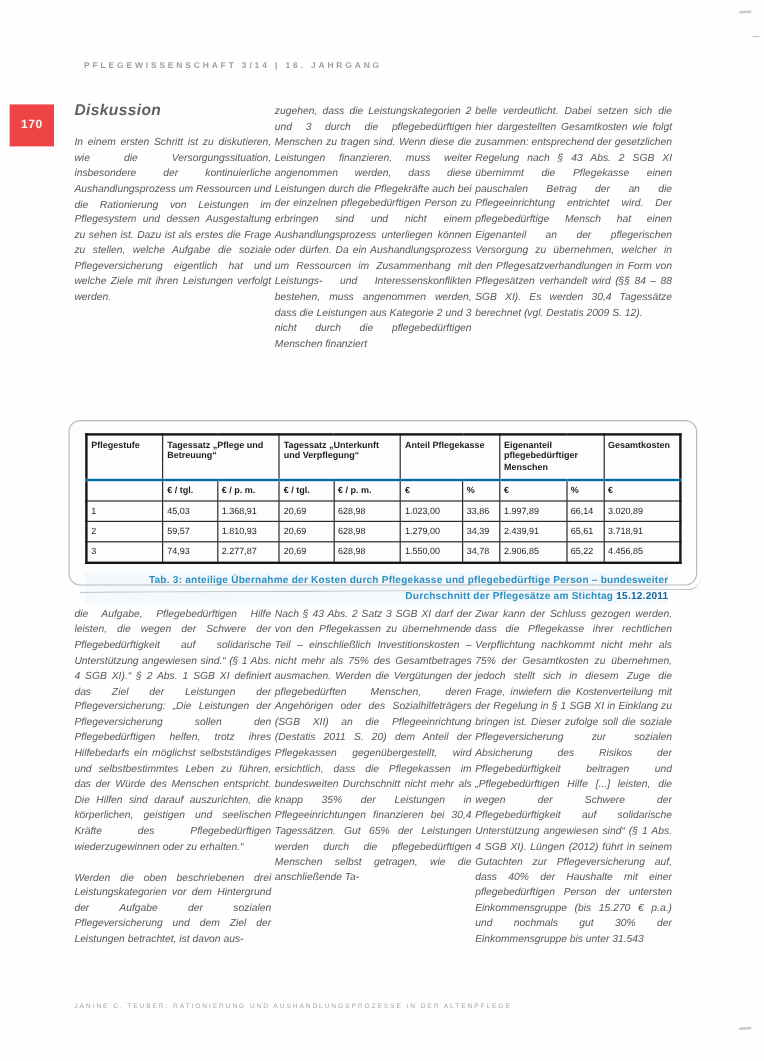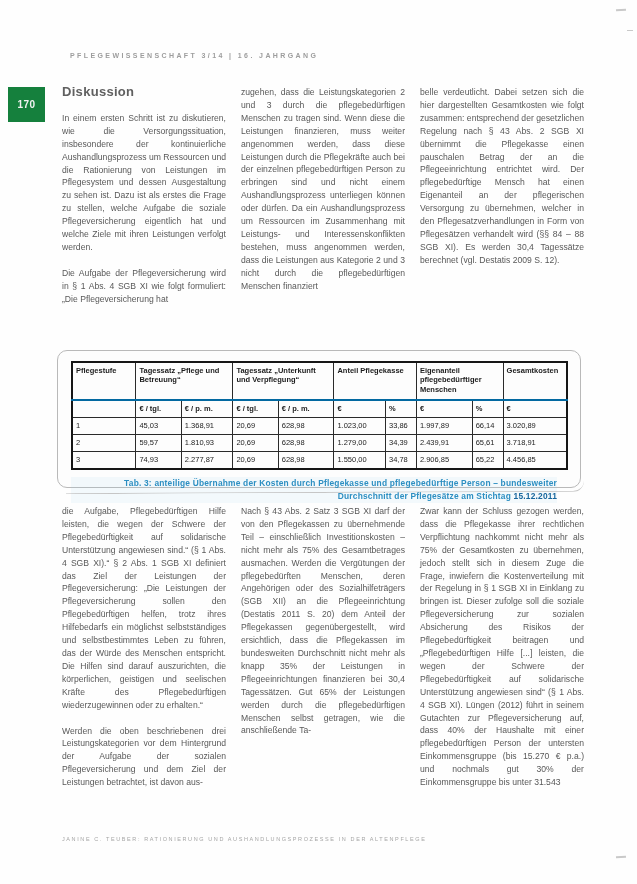--- a/index.html
+++ b/index.html
@@ -16,33 +16,33 @@
     position:absolute;left:70px;top:52px;
     font-size:7px;letter-spacing:2.4px;
     color:#9d9d9d;font-weight:bold;
     text-transform:uppercase;
     white-space:nowrap;
   }
   
   .page-badge{
     position:absolute;left:8px;top:87px;
     width:37px;height:35px;
-    background:#15803d;
+    background:#ef4444;
     color:#f2f2f2;
     display:flex;align-items:center;justify-content:center;
     font-size:10px;font-weight:bold;letter-spacing:.5px;
   }
   
   .crop-mark{position:absolute;background:#c9c9c9;}
   .crop-mark.m1{left:616px;top:9px;width:10px;height:2px;transform:rotate(-4deg);}
   .crop-mark.m2{left:627px;top:30px;width:6px;height:1px;}
   .crop-mark.m3{left:616px;top:856px;width:10px;height:2px;transform:rotate(-3deg);}
 
   
-  .cols{position:absolute;left:62px;width:519px;display:flex;gap:15px;}
+  .cols{position:absolute;left:62px;width:519px;display:flex;gap:3px;font-style:italic;}
   .cols-top{top:86px;}
   .cols-bottom{top:505px;}
   .col{
     flex:0 0 164px;width:164px;
     text-align:justify;
     font-size:8.6px;line-height:12.9px;
     color:#585858;
     hyphens:auto;
   }
   .col p{margin:0 0 13px 0;}
@@ -125,21 +125,20 @@
   <div class="page-badge">170</div>
 
   <div class="crop-mark m1"></div>
   <div class="crop-mark m2"></div>
   <div class="crop-mark m3"></div>
 
   <div class="cols cols-top">
     <div class="col">
       <h1 class="section-heading">Diskussion</h1>
       <p>In einem ersten Schritt ist zu diskutieren, wie die Versorgungssituation, insbesondere der kontinuierliche Aushandlungsprozess um Ressourcen und die Rationierung von Leistungen im Pflegesystem und dessen Ausgestaltung zu sehen ist. Dazu ist als erstes die Frage zu stellen, welche Aufgabe die soziale Pflegeversicherung eigentlich hat und welche Ziele mit ihren Leistungen verfolgt werden.</p>
-      <p>Die Aufgabe der Pflegeversicherung wird in § 1 Abs. 4 SGB XI wie folgt formuliert: „Die Pflegeversicherung hat</p>
     </div>
     <div class="col">
       <p>zugehen, dass die Leistungskategorien 2 und 3 durch die pflegebedürftigen Menschen zu tragen sind. Wenn diese die Leistungen finanzieren, muss weiter angenommen werden, dass diese Leistungen durch die Pflegekräfte auch bei der einzelnen pflegebedürftigen Person zu erbringen sind und nicht einem Aushandlungsprozess unterliegen können oder dürfen. Da ein Aushandlungsprozess um Ressourcen im Zusammenhang mit Leistungs- und Interessenskonflikten bestehen, muss angenommen werden, dass die Leistungen aus Kategorie 2 und 3 nicht durch die pflegebedürftigen Menschen finanziert</p>
     </div>
     <div class="col">
       <p>belle verdeutlicht. Dabei setzen sich die hier dargestellten Gesamtkosten wie folgt zusammen: entsprechend der gesetzlichen Regelung nach § 43 Abs. 2 SGB XI übernimmt die Pflegekasse einen pauschalen Betrag der an die Pflegeeinrichtung entrichtet wird. Der pflegebedürftige Mensch hat einen Eigenanteil an der pflegerischen Versorgung zu übernehmen, welcher in den Pflegesatzverhandlungen in Form von Pflegesätzen verhandelt wird (§§ 84 – 88 SGB XI). Es werden 30,4 Tagessätze berechnet (vgl. Destatis 2009 S. 12).</p>
     </div>
   </div>
 
   <div class="table-box">

